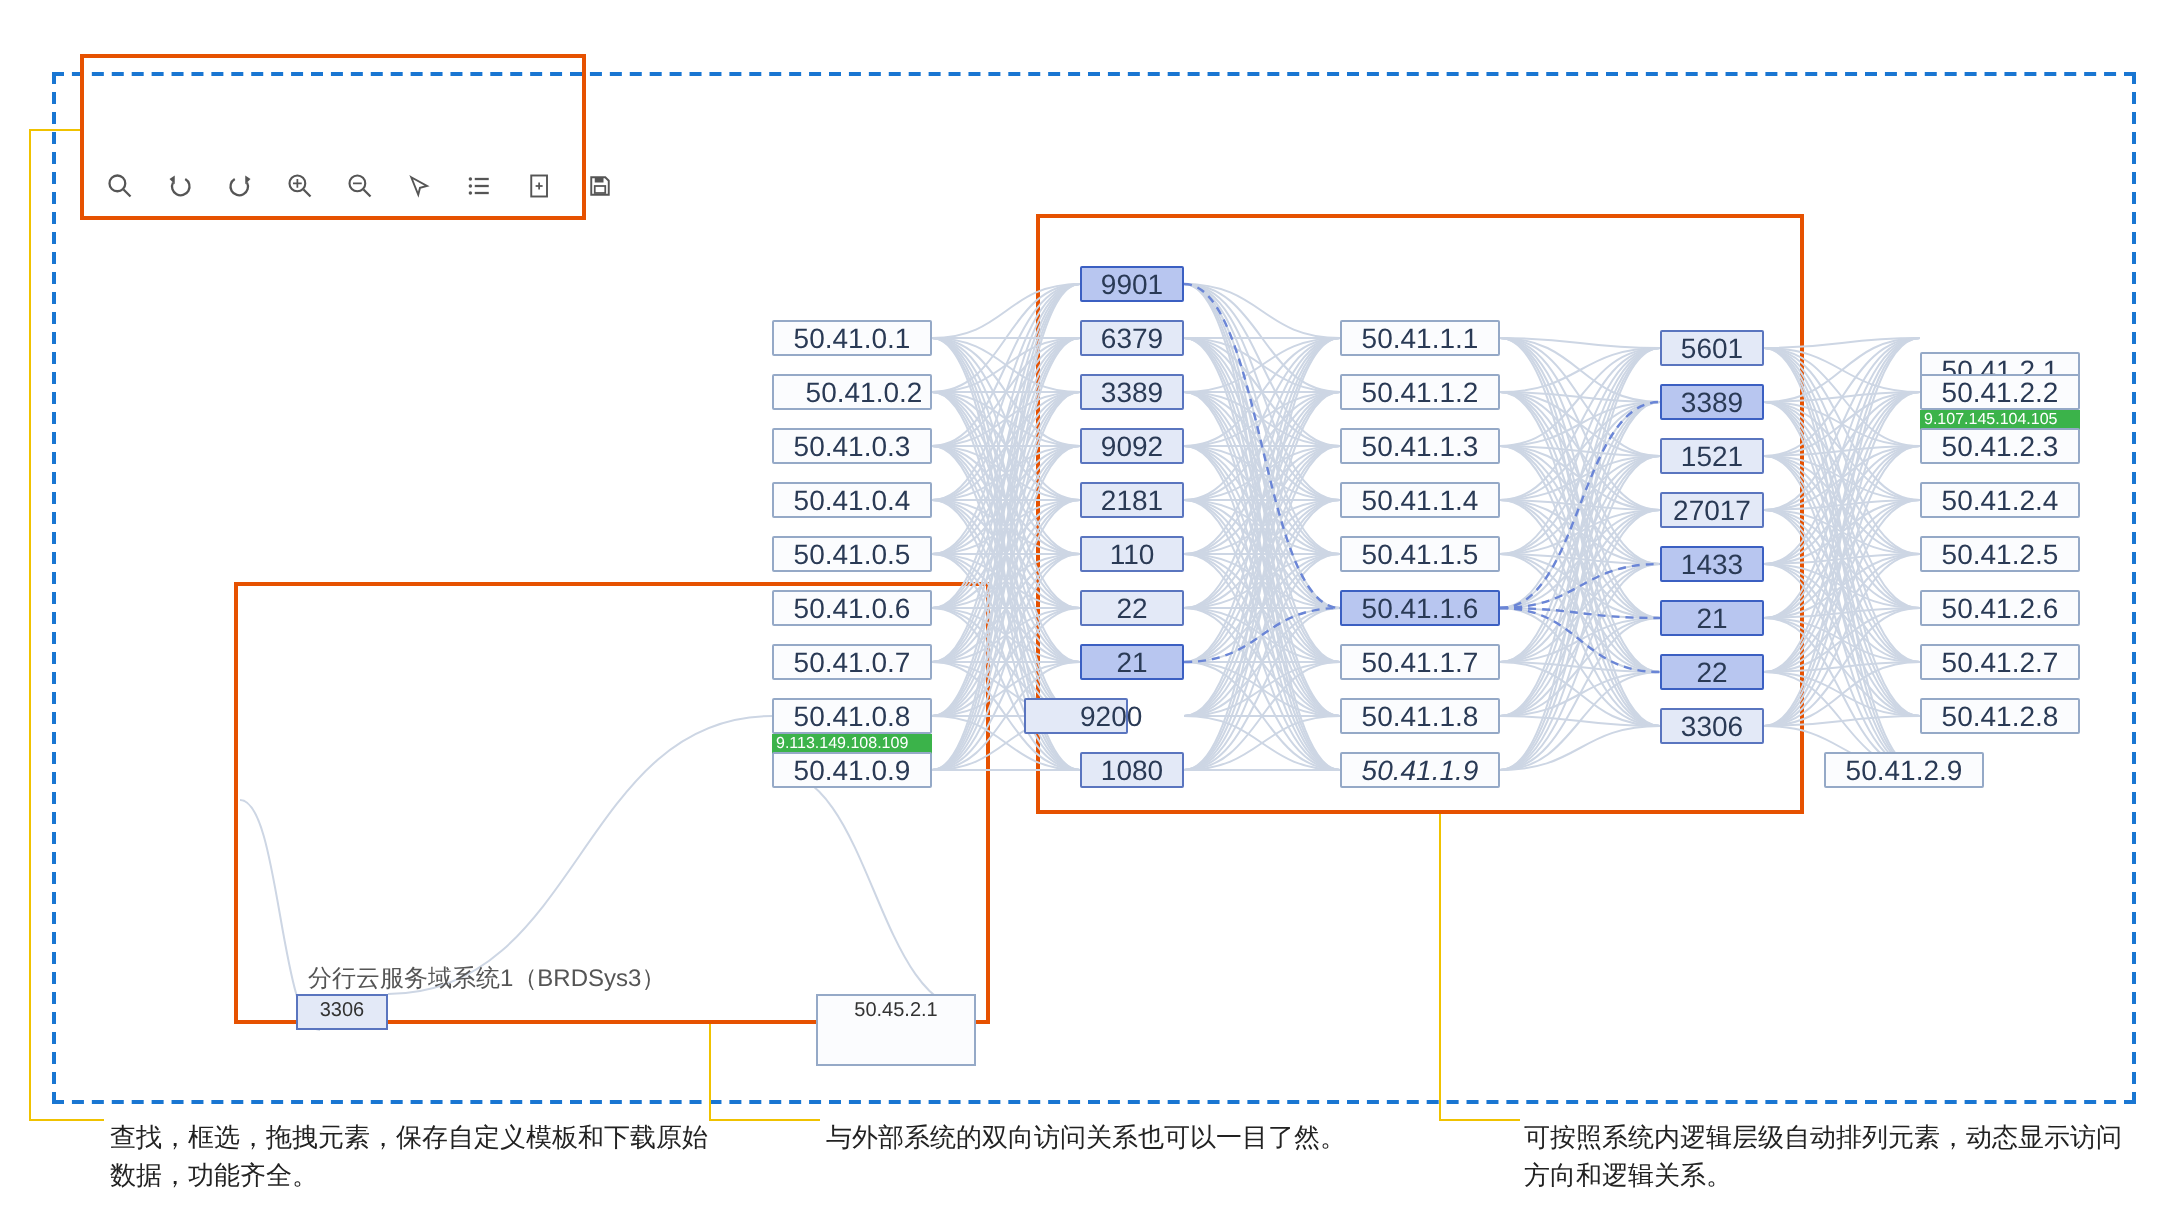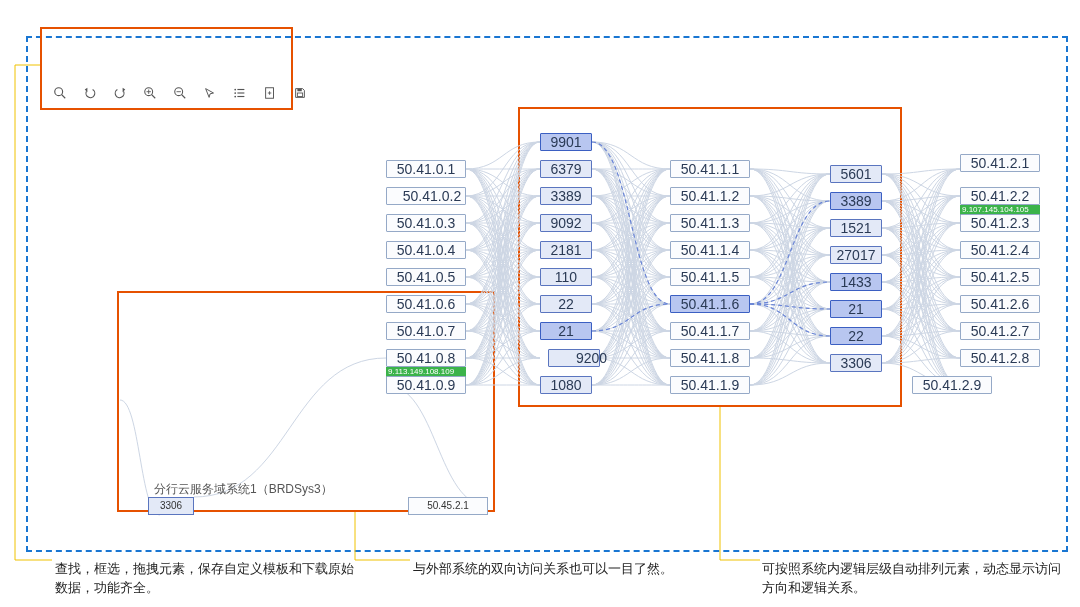--- a/index.html
+++ b/index.html
@@ -25,21 +25,21 @@
 .node { position:absolute; width:80px; height:18px; line-height:16px; text-align:center; font-size:14px; background:#fbfcfe; border:1px solid #95a9c7; color:#2a3a55; border-radius:1px; }
 .node.port { width:52px; background:#e3e9f7; border-color:#5a75bf; }
 .node.port.sel { background:#b8c6f0; border-color:#3b5fc2; }
 .sublabel { position:absolute; font-size:8px; background:#3bb34a; color:#fff; padding:0 2px; line-height:10px; }
 
 
 .systitle { position:absolute; font-size:12px; color:#555;margin-left:16px; }
 
 
 .footer-port { position:absolute; width:46px; height:18px; line-height:16px; text-align:center; font-size:10px; background:#e3e9f7; border:1px solid #5a75bf; }
-.footer-node { position:absolute; width:80px; height:18px; line-height:16px; text-align:center; font-size:10px; background:#fbfcfe; border:1px solid #95a9c7; }
+.footer-node { position:absolute; width:80px; height:36px; line-height:16px; text-align:center; font-size:10px; background:#fbfcfe; border:1px solid #95a9c7; }
 
 
 #edges { position:absolute; left:0; top:0; width:1080px; height:607px; pointer-events:none; }
 #edges path { fill:none; stroke:#cdd6e4; stroke-width:1; }
 #edges path.hl { stroke:#6a85d6; stroke-dasharray:4 3; stroke-width:1.2; }
 </style>
 </head>
 <body>
 
 <div id="stage">
@@ -463,40 +463,40 @@
       <div class="sublabel" style="left: 386px; top: 367px; width: 80px;">9.113.149.108.109</div>
       <div class="node" style="left: 386px; top: 376px;">50.41.0.9</div>
       <div class="node port sel" style="left: 540px; top: 133px;">9901</div>
       <div class="node port" style="left: 540px; top: 160px;">6379</div>
       <div class="node port" style="left: 540px; top: 187px;">3389</div>
       <div class="node port" style="left: 540px; top: 214px;">9092</div>
       <div class="node port" style="left: 540px; top: 241px;">2181</div>
       <div class="node port" style="left: 540px; top: 268px;">110</div>
       <div class="node port" style="left: 540px; top: 295px;">22</div>
       <div class="node port sel" style="left: 540px; top: 322px;">21</div>
-      <div class="node port" style="left: 548px; top: 349px; padding-left: 27px;">9200</div>
+      <div class="node port" style="left: 512px; top: 349px; padding-left: 27px;">9200</div>
       <div class="node port" style="left: 540px; top: 376px;">1080</div>
       <div class="node" style="left: 670px; top: 160px;">50.41.1.1</div>
       <div class="node" style="left: 670px; top: 187px;">50.41.1.2</div>
       <div class="node" style="left: 670px; top: 214px;">50.41.1.3</div>
       <div class="node" style="left: 670px; top: 241px;">50.41.1.4</div>
       <div class="node" style="left: 670px; top: 268px;">50.41.1.5</div>
       <div class="node port sel" style="left: 670px; top: 295px; width: 80px;">50.41.1.6</div>
       <div class="node" style="left: 670px; top: 322px;">50.41.1.7</div>
       <div class="node" style="left: 670px; top: 349px;">50.41.1.8</div>
-      <div class="node" style="left: 670px; top: 376px;">50.41.1.9</div>
+      <div class="node" style="left: 670px; top: 376px; font-style: italic;">50.41.1.9</div>
       <div class="node port" style="left: 830px; top: 165px;">5601</div>
       <div class="node port sel" style="left: 830px; top: 192px;">3389</div>
       <div class="node port" style="left: 830px; top: 219px;">1521</div>
       <div class="node port" style="left: 830px; top: 246px;">27017</div>
       <div class="node port sel" style="left: 830px; top: 273px;">1433</div>
       <div class="node port sel" style="left: 830px; top: 300px;">21</div>
       <div class="node port sel" style="left: 830px; top: 327px;">22</div>
       <div class="node port" style="left: 830px; top: 354px;">3306</div>
-      <div class="node" style="left: 960px; top: 154px;">50.41.2.1</div>
+      <div class="node" style="left: 960px; top: 176px;">50.41.2.1</div>
       <div class="node" style="left: 960px; top: 187px;">50.41.2.2</div>
       <div class="sublabel" style="left: 960px; top: 205px; width: 80px;">9.107.145.104.105</div>
       <div class="node" style="left: 960px; top: 214px;">50.41.2.3</div>
       <div class="node" style="left: 960px; top: 241px;">50.41.2.4</div>
       <div class="node" style="left: 960px; top: 268px;">50.41.2.5</div>
       <div class="node" style="left: 960px; top: 295px;">50.41.2.6</div>
       <div class="node" style="left: 960px; top: 322px;">50.41.2.7</div>
       <div class="node" style="left: 960px; top: 349px;">50.41.2.8</div>
       <div class="node" style="left: 912px; top: 376px;">50.41.2.9</div>
     </div>

